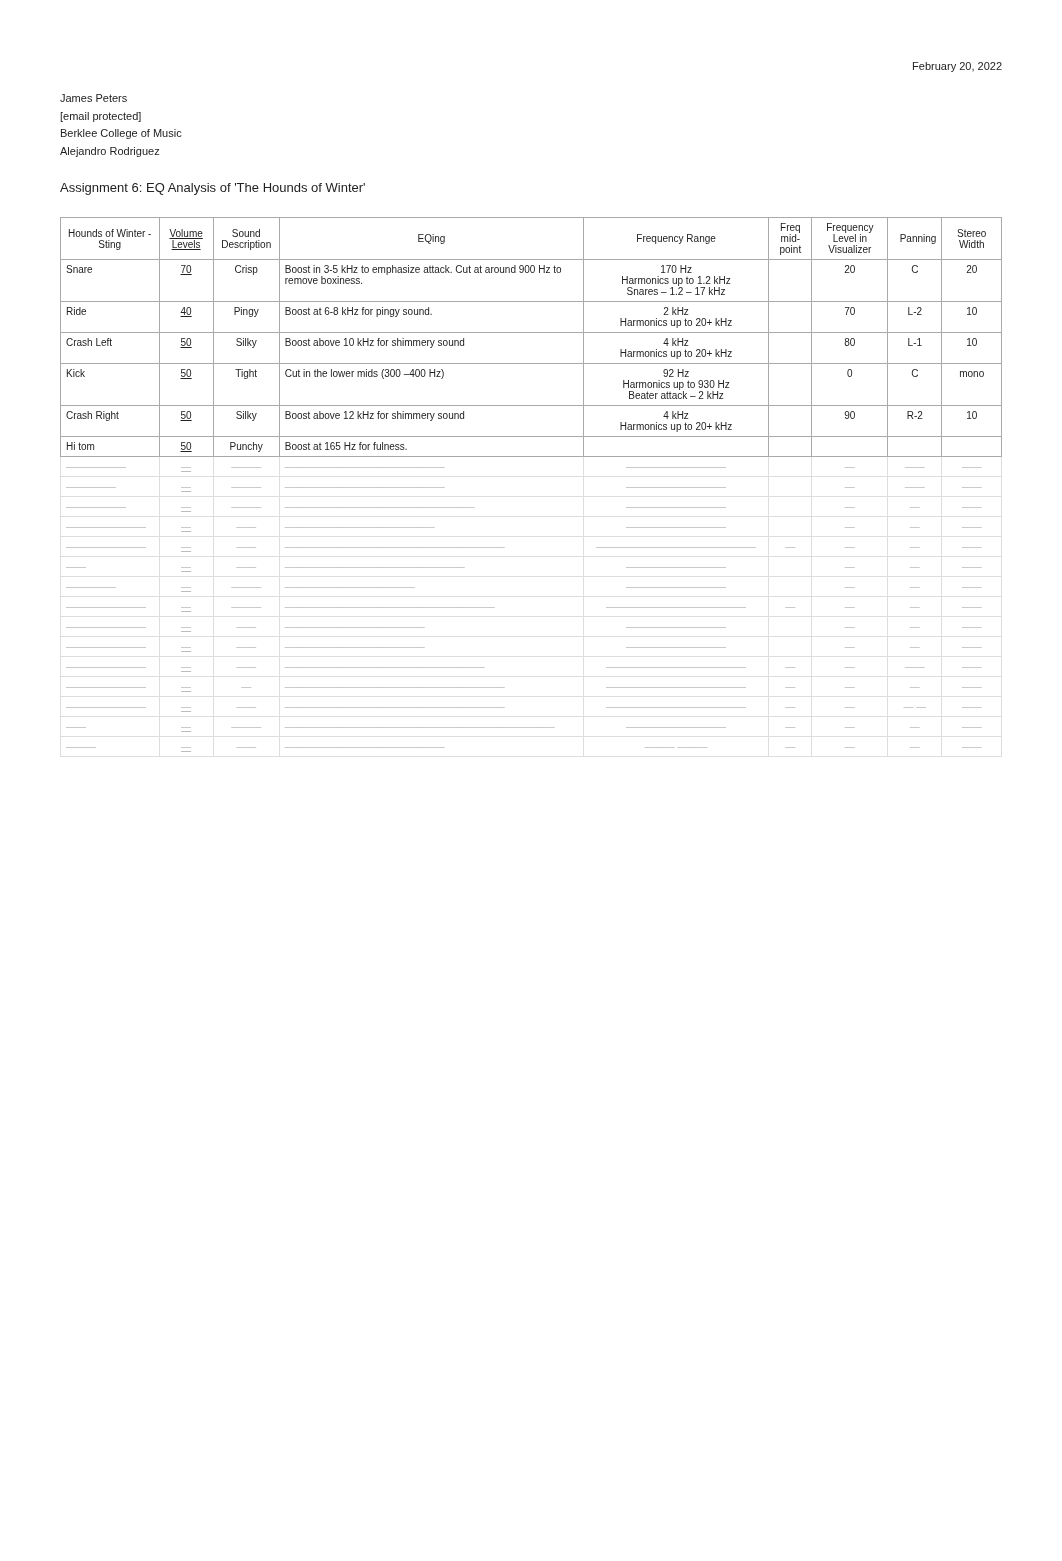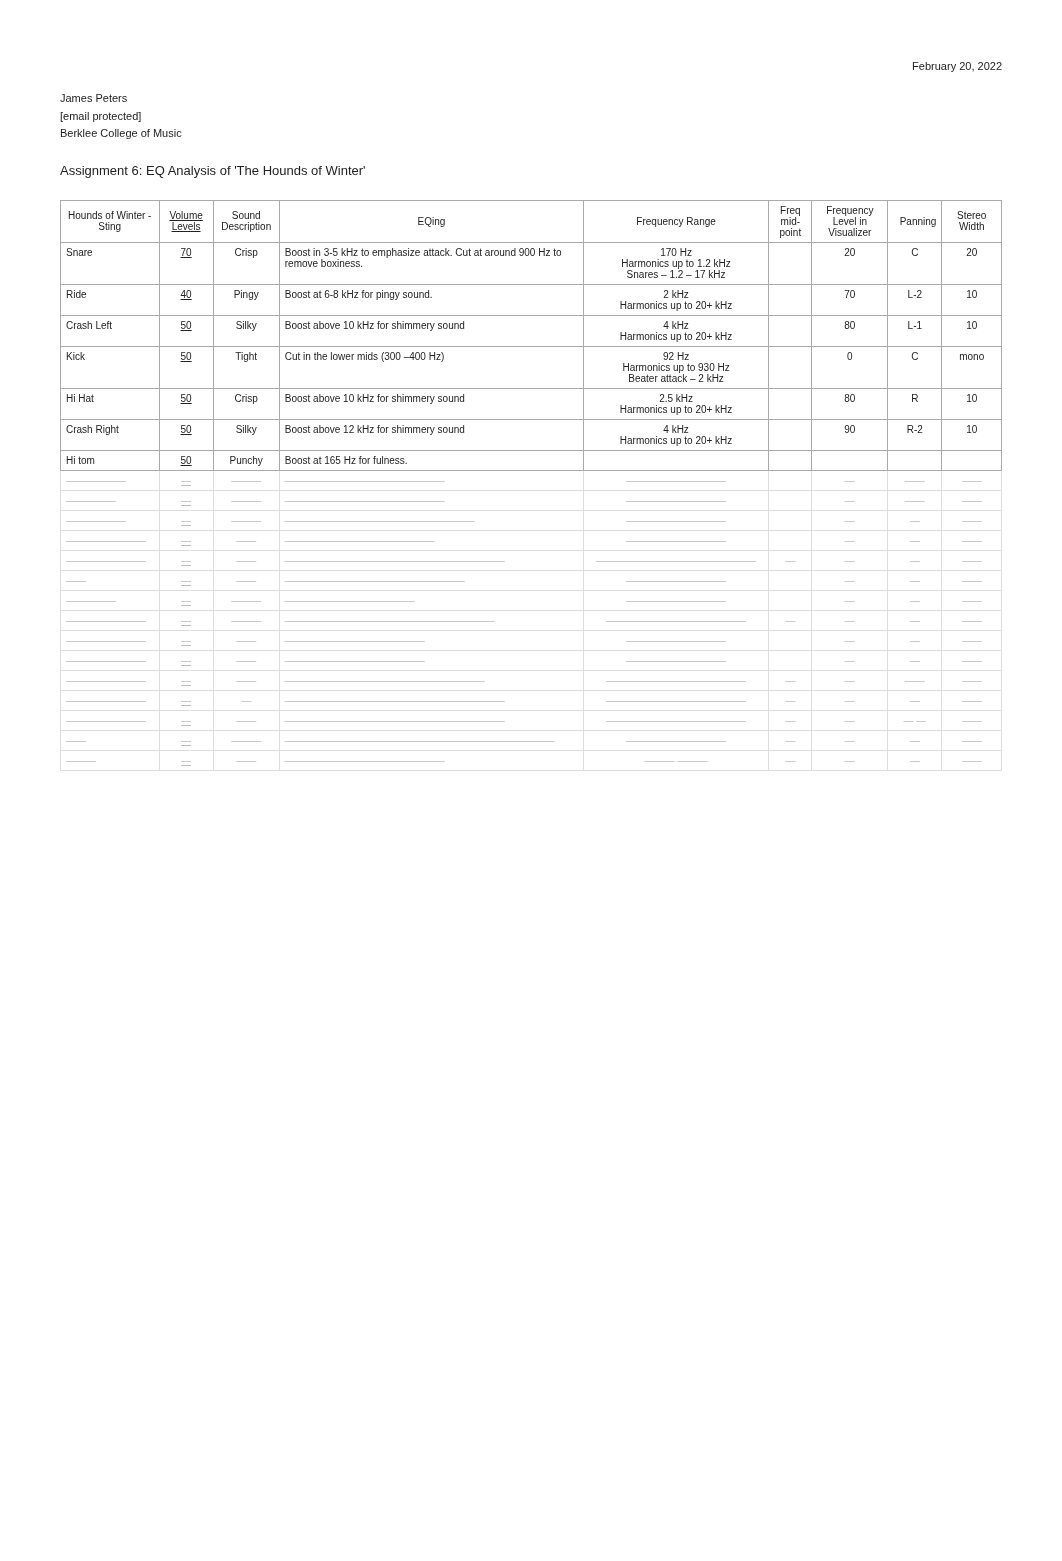--- a/index.html
+++ b/index.html
@@ -66,20 +66,21 @@
 <body>
 
 <div class="header-date">
   <span>February 20, 2022</span>
 </div>
 
 <div class="author-block">
   <div>James Peters</div>
   <div>[email protected]</div>
   <div>Berklee College of Music</div>
+  <div>Alejandro Rodriguez</div>
 </div>
 
 <div class="assignment-title">Assignment 6: EQ Analysis of 'The Hounds of Winter'</div>
 
 <table>
   <thead>
     <tr>
       <th class="col-instrument">Hounds of Winter - Sting</th>
       <th class="col-volume">Volume Levels</th>
       <th class="col-sound">Sound Description</th>
@@ -130,31 +131,20 @@
     <td class="col-volume center">50</td>
     <td class="col-sound center">Tight</td>
     <td class="col-eqing">Cut in the lower mids (300 –400 Hz)</td>
     <td class="col-freq-range center">92 Hz<br>Harmonics up to 930 Hz<br>Beater attack – 2 kHz</td>
     <td class="col-freq-mid center"></td>
     <td class="col-freq-level center">0</td>
     <td class="col-panning center">C</td>
     <td class="col-stereo center">mono</td>
   </tr>
       <tr>
-    <td class="col-instrument">Hi Hat</td>
-    <td class="col-volume center">50</td>
-    <td class="col-sound center">Crisp</td>
-    <td class="col-eqing">Boost above 10 kHz for shimmery sound</td>
-    <td class="col-freq-range center">2.5 kHz<br>Harmonics up to 20+ kHz</td>
-    <td class="col-freq-mid center"></td>
-    <td class="col-freq-level center">80</td>
-    <td class="col-panning center">R</td>
-    <td class="col-stereo center">10</td>
-  </tr>
-      <tr>
     <td class="col-instrument">Crash Right</td>
     <td class="col-volume center">50</td>
     <td class="col-sound center">Silky</td>
     <td class="col-eqing">Boost above 12 kHz for shimmery sound</td>
     <td class="col-freq-range center">4 kHz<br>Harmonics up to 20+ kHz</td>
     <td class="col-freq-mid center"></td>
     <td class="col-freq-level center">90</td>
     <td class="col-panning center">R-2</td>
     <td class="col-stereo center">10</td>
   </tr>

